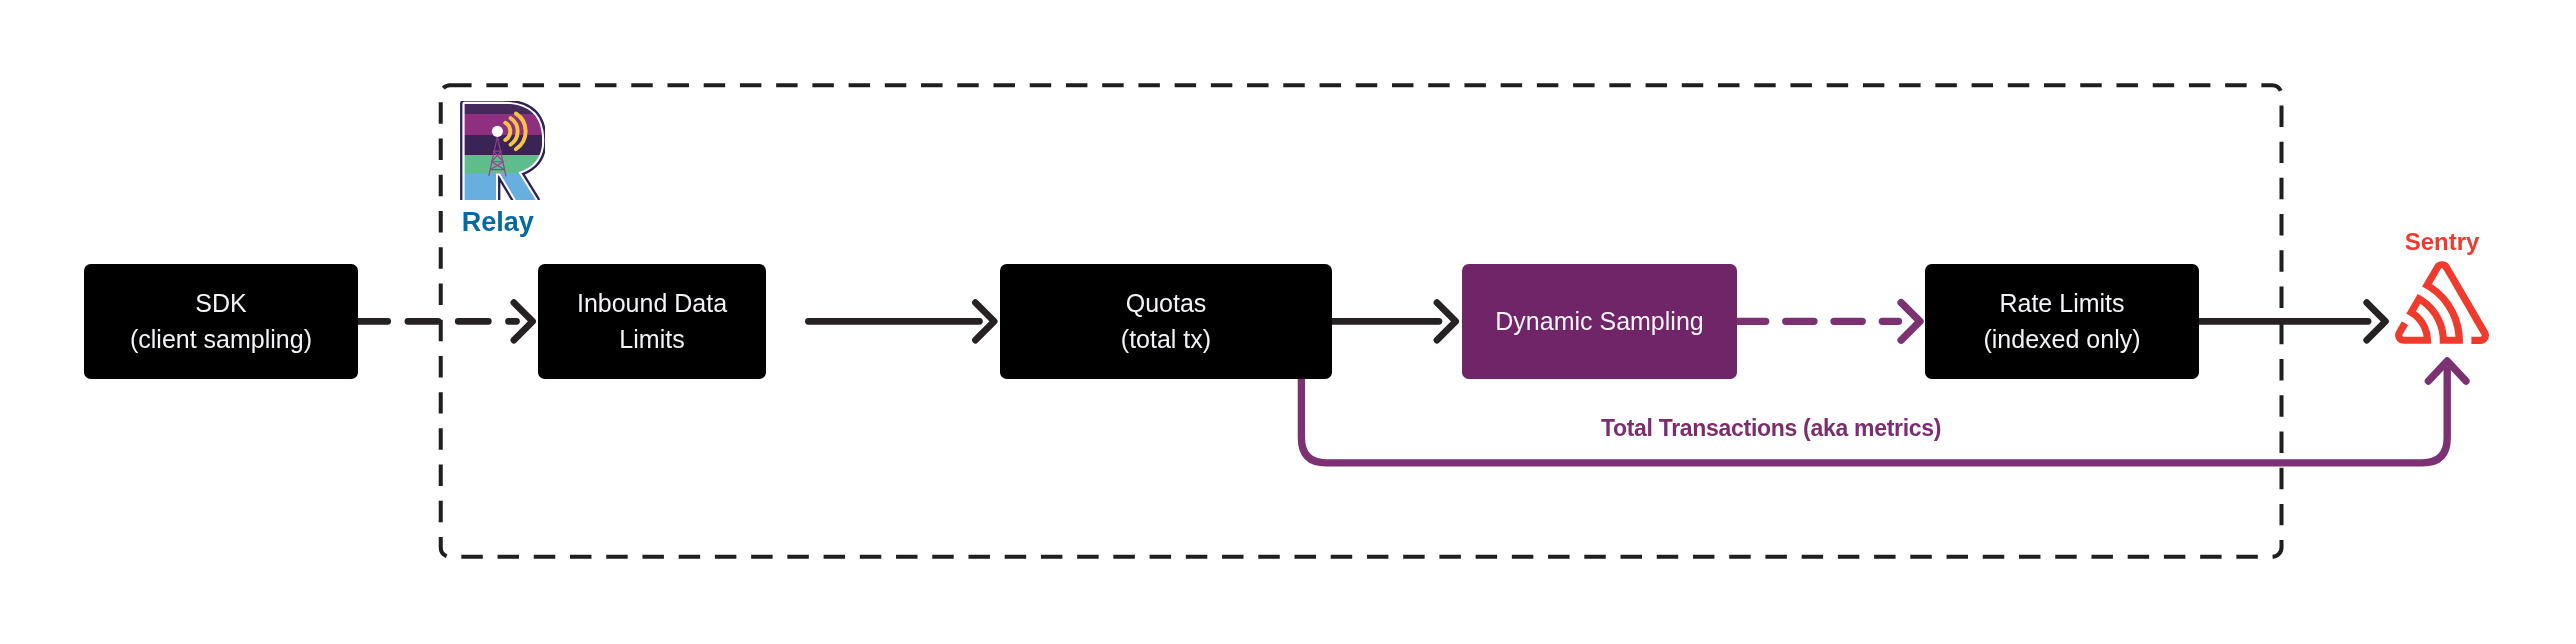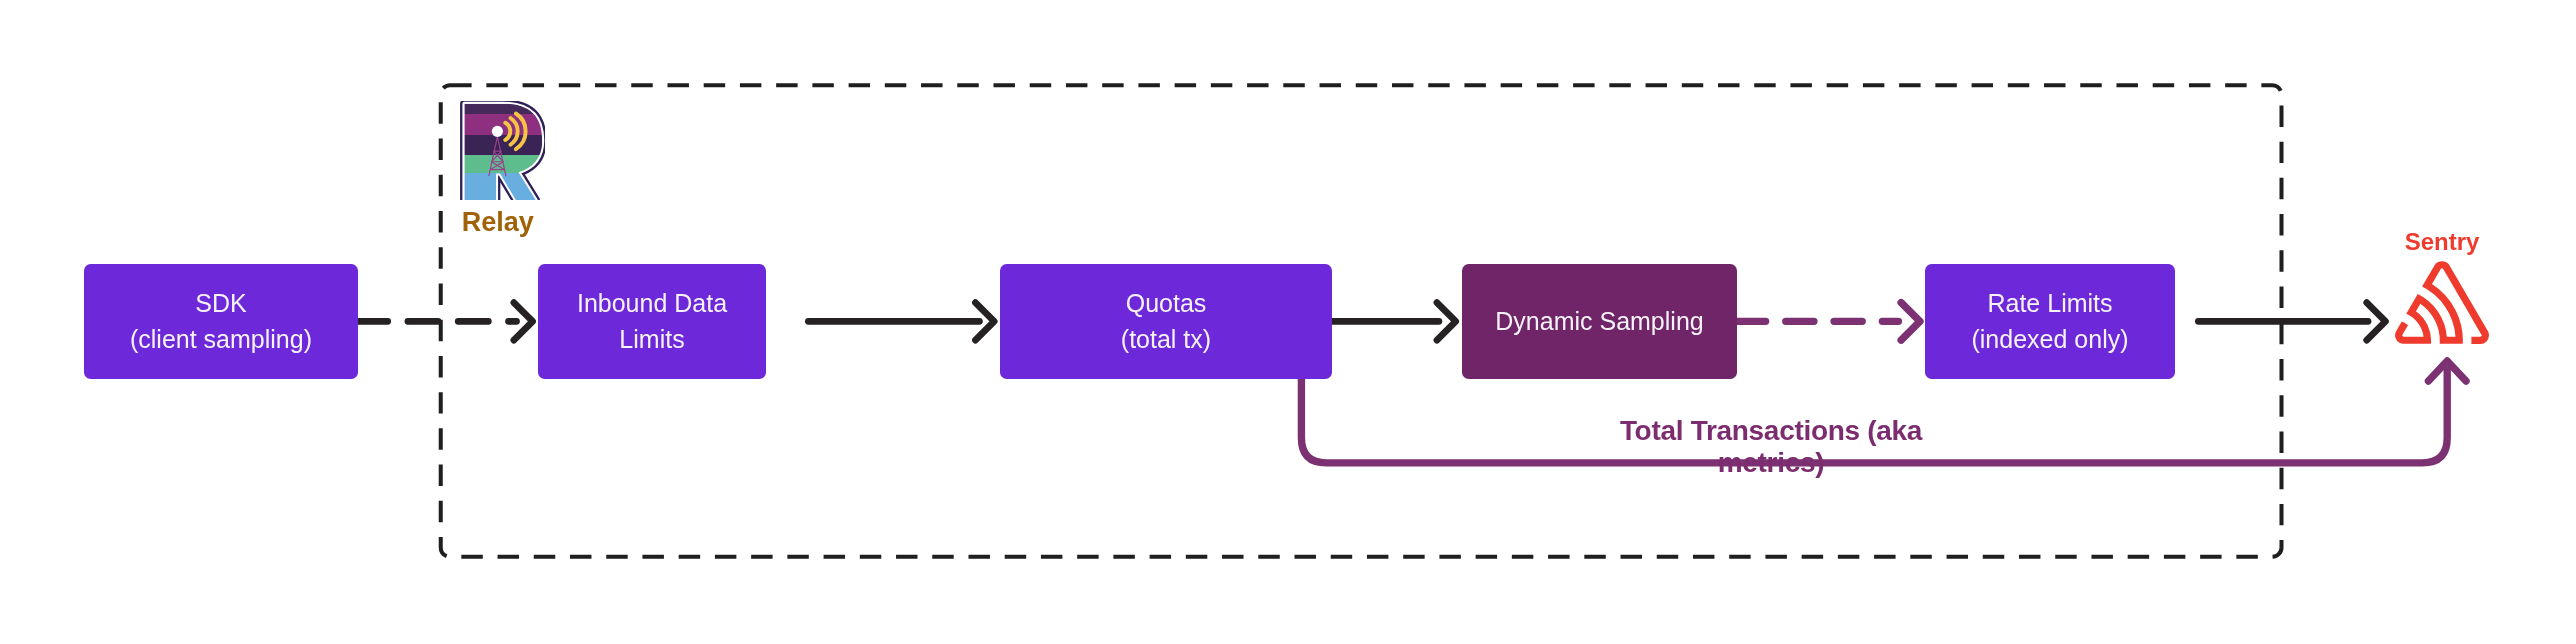--- a/index.html
+++ b/index.html
@@ -4,34 +4,34 @@
 <style>
   html,body{margin:0;padding:0;background:#ffffff;}
   .canvas{
     position:relative;width:2576px;height:644px;background:#ffffff;overflow:hidden;
     font-family:"Liberation Sans", sans-serif;
   }
   .layer{position:absolute;left:0;top:0;width:2576px;height:644px;}
   .connector-layer{z-index:1;}
   .node{
     position:absolute;z-index:2;top:264px;height:115px;
-    background:#6d28d9;border-radius:6.7px;
+    background:#000000;border-radius:6.7px;
     display:flex;flex-direction:column;align-items:center;justify-content:center;
     color:#F6F3F8;font-size:25px;line-height:1.42;text-align:center;
   }
   .node.accent{background:#6F2568;}
   .node-line:empty{display:none;}
   .relay-block{position:absolute;left:459px;top:101px;z-index:2;width:121px;}
-  .relay-label{margin-top:5.4px;margin-left:2.7px;font-size:27px;font-weight:bold;color:#a16207;}
+  .relay-label{margin-top:5.4px;margin-left:2.7px;font-size:27px;font-weight:bold;color:#0369a1;}
   .sentry-block{position:absolute;left:2387px;top:228px;z-index:2;width:110px;text-align:center;}
   .sentry-label{font-size:24px;font-weight:bold;color:#EE3B2E;}
   .sentry-mark{margin-top:5.4px;}
   .metrics-label{
     position:absolute;z-index:2;left:1570px;top:415px;width:402px;
-    text-align:center;font-size:28px;font-weight:bold;color:#7B2D6F;
+    text-align:center;font-size:23px;font-weight:bold;color:#7B2D6F;
     letter-spacing:-0.3px;
   }
 </style>
 </head>
 <body>
 
 <div class="canvas">
 
   <svg class="layer connector-layer" viewBox="0 0 3840 960">
 
@@ -124,21 +124,21 @@
   <div class="node" style="left:1000px;width:332px;">
     <span class="node-line">Quotas</span>
     <span class="node-line">(total tx)</span>
   </div>
 
   <div class="node accent" style="left:1462px;width:275px;text-align:right;">
     <span class="node-line">Dynamic Sampling</span>
 
   </div>
 
-  <div class="node" style="left:1925px;width:250px;">
+  <div class="node" style="left:1925px;width:274px;">
     <span class="node-line">Rate Limits</span>
     <span class="node-line">(indexed only)</span>
   </div>
 
   <div class="metrics-label">Total Transactions (aka metrics)</div>
 
   <div class="sentry-block">
     <div class="sentry-label">Sentry</div>
     <svg class="sentry-mark" width="94" height="83" viewBox="0 0 50 44">
       <path fill="#EE3B2E" d="M29 2.26a4.67 4.67 0 0 0-8 0L14.42 13.53A32.21 32.21 0 0 1 32.17 40.19H27.55A27.68 27.68 0 0 0 12.09 17.47L6 28a15.92 15.92 0 0 1 9.23 12.17H4.62A.76.76 0 0 1 4 39.06l2.94-5a10.74 10.74 0 0 0-3.36-1.9l-2.91 5a4.54 4.54 0 0 0 1.69 6.24A4.66 4.66 0 0 0 4.62 44H19.15a19.4 19.4 0 0 0-8-17.31l2.31-4A23.87 23.87 0 0 1 23.76 44H36.07a35.88 35.88 0 0 0-16.41-31.8l4.67-8a.77.77 0 0 1 1.05-.27c.53.29 20.29 34.77 20.66 35.17a.76.76 0 0 1-.68 1.13H40.6q.09 1.91 0 3.81h4.78A4.59 4.59 0 0 0 50 39.43a4.49 4.49 0 0 0-.62-2.28Z"></path>

